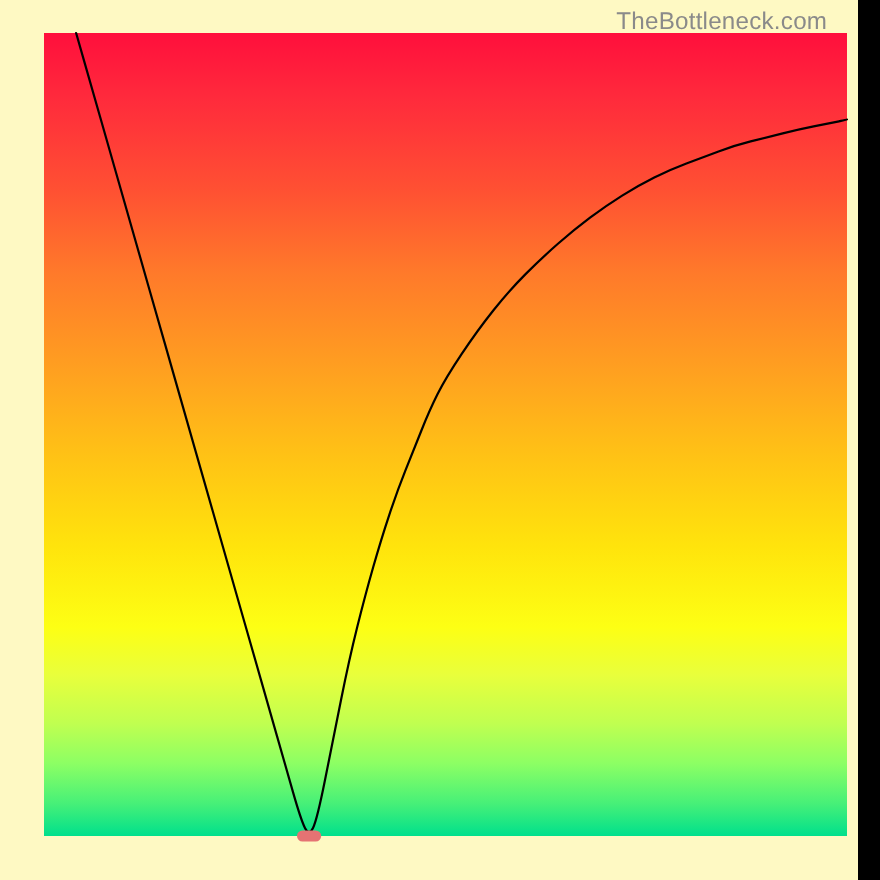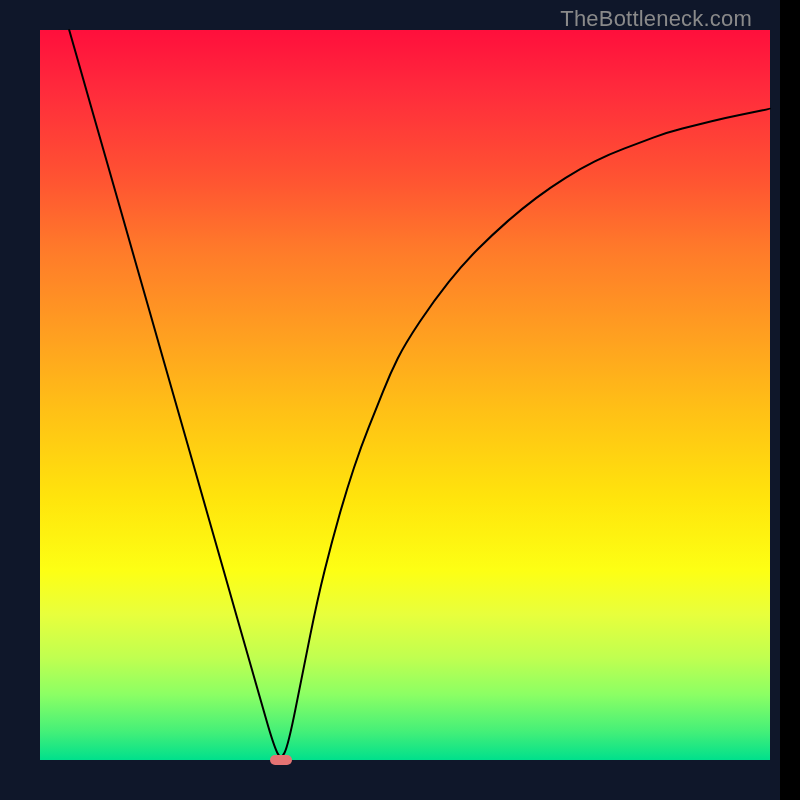--- a/index.html
+++ b/index.html
@@ -8,21 +8,21 @@
     width: 800px;
     height: 800px;
     overflow: hidden;
     background: #000;
     font-family: Arial, Helvetica, sans-serif;
   }
   .frame {
     position: relative;
     width: 780px;
     height: 800px;
-    background: #0f172a;
+    background: #fef9c3;
   }
   .plot-area {
     position: absolute;
     left: 40px;
     top: 30px;
     width: 730px;
     height: 730px;
     
     background: linear-gradient(to bottom,
       #ff0f3c 0%,

